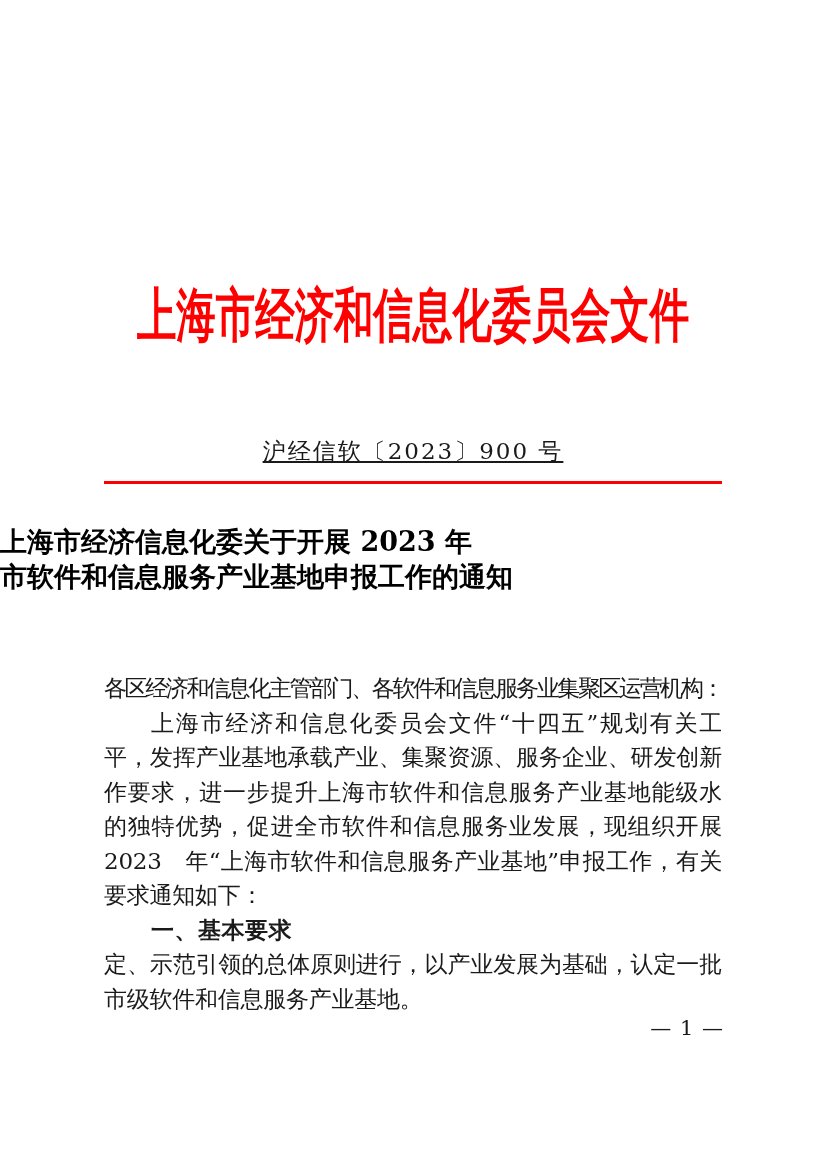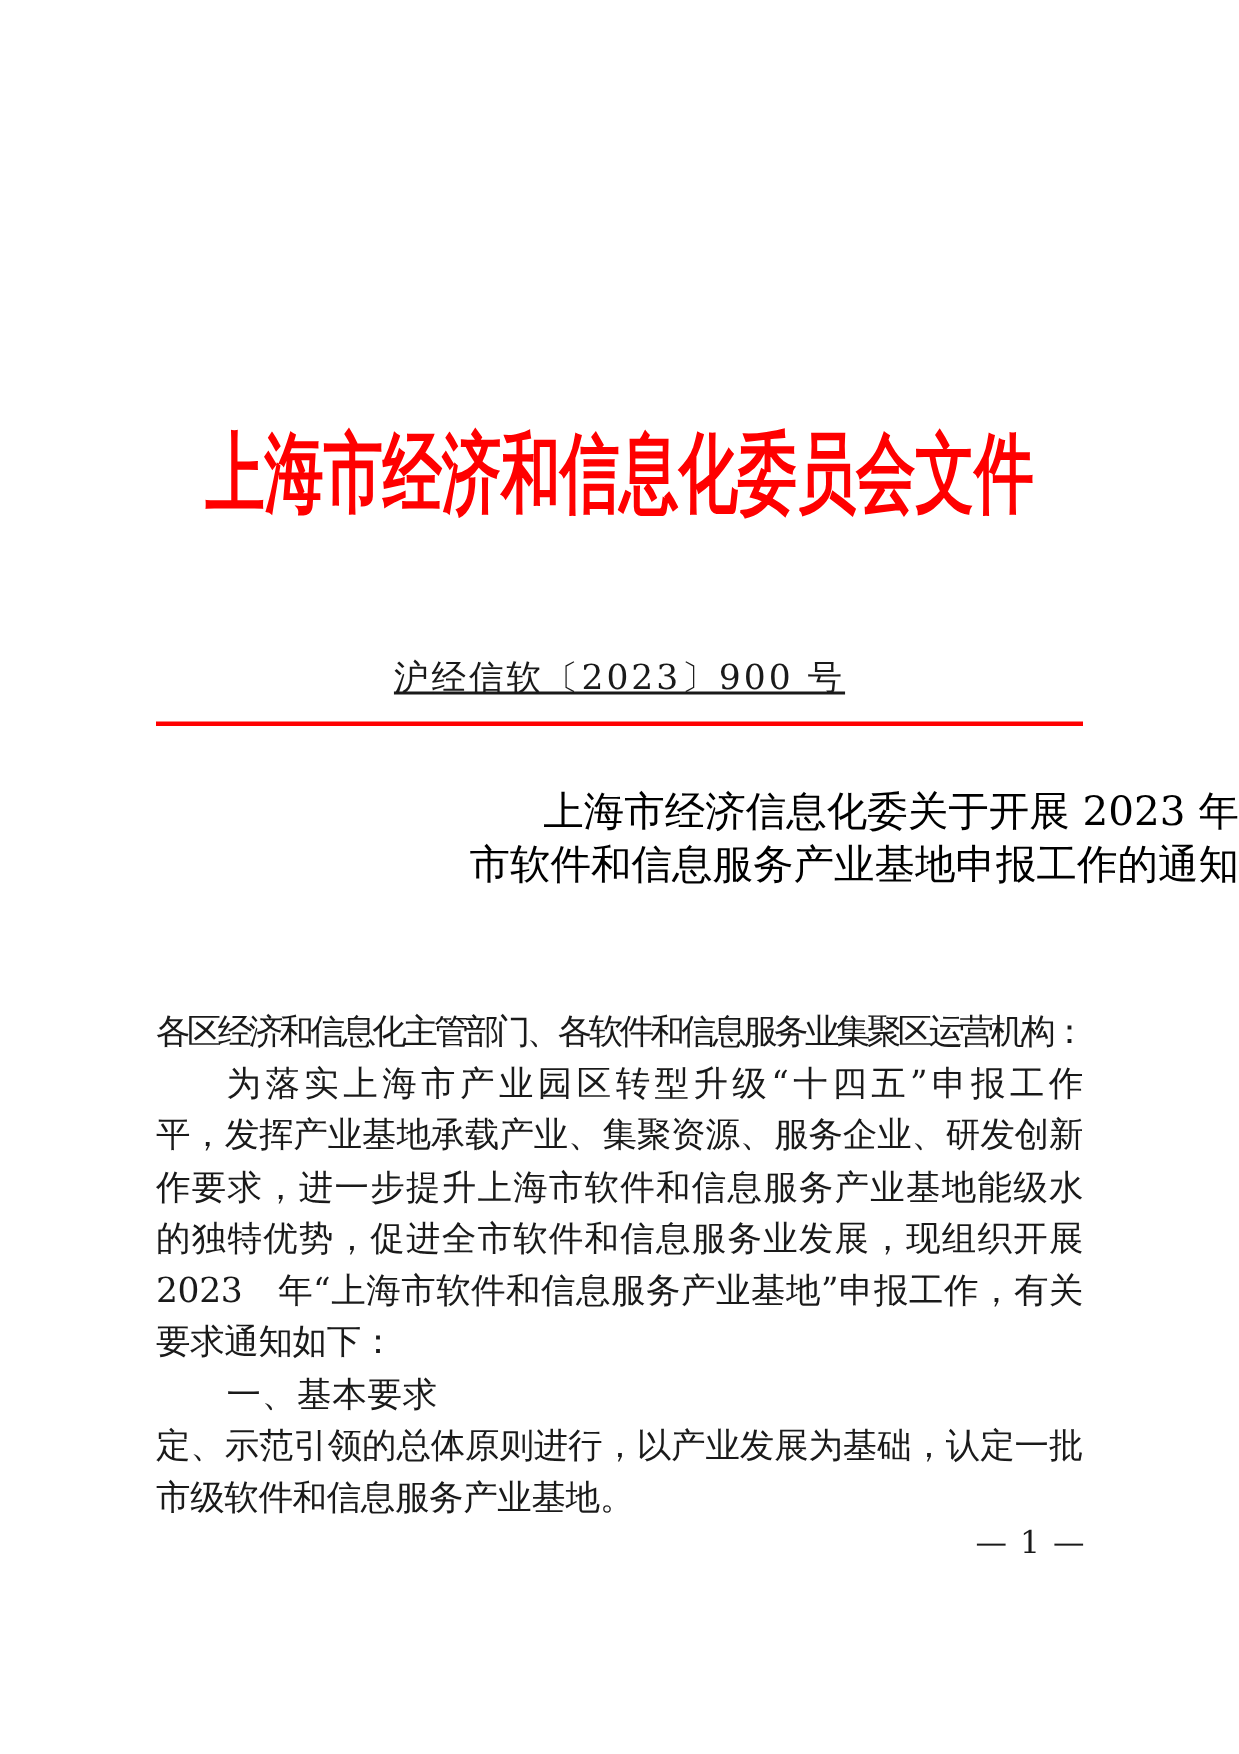--- a/index.html
+++ b/index.html
@@ -51,23 +51,23 @@
     top: 481px;
     left: 104px;
     width: 618px;
     height: 3px;
   }
   .doc-title {
     position: absolute;
     top: 524px;
     left: 0;
     width: 826px;
-    text-align: right;
+    text-align: left;
     font-size: 27px;
-    font-weight: normal;
+    font-weight: bold;
     line-height: 35px;
     color: #000000;
   }
   .doc-body {
     position: absolute;
     top: 630px;
     left: 104px;
     width: 618px;
     font-size: 23px;
     line-height: 34.5px;
@@ -83,21 +83,21 @@
     text-align-last: justify;
   }
   .line.indent {
     text-indent: 47px;
   }
   .line.squeeze {
     letter-spacing: -2.5px;
   }
   .line.heading {
     font-family: "DejaVu Sans", sans-serif;
-    font-weight: normal;
+    font-weight: bold;
     letter-spacing: 0.5px;
   }
   .page-number {
     position: absolute;
     top: 1016px;
     left: 104px;
     width: 620px;
     text-align: right;
     font-size: 21px;
     letter-spacing: 1px;
@@ -117,21 +117,21 @@
 
   <div class="red-line" style="background: rgb(255, 0, 0);"></div>
 
   <div class="doc-title">
     <div>上海市经济信息化委关于开展 2023 年</div>
     <div>市软件和信息服务产业基地申报工作的通知</div>
   </div>
 
   <div class="doc-body">
       <div class="line fill squeeze">各区经济和信息化主管部门、各软件和信息服务业集聚区运营机构：</div>
-      <div class="line fill indent">为落实上海市产业园区转型升级“十四五”申报工作</div>
+      <div class="line fill indent">上海市经济和信息化委员会文件“十四五”规划有关工</div>
       <div class="line fill">平，发挥产业基地承载产业、集聚资源、服务企业、研发创新</div>
       <div class="line fill">作要求，进一步提升上海市软件和信息服务产业基地能级水</div>
       <div class="line fill">的独特优势，促进全市软件和信息服务业发展，现组织开展</div>
       <div class="line fill">2023　年“上海市软件和信息服务产业基地”申报工作，有关</div>
       <div class="line">要求通知如下：</div>
       <div class="line indent heading">一、基本要求</div>
       <div class="line fill">定、示范引领的总体原则进行，以产业发展为基础，认定一批</div>
       <div class="line">市级软件和信息服务产业基地。</div>
     </div>
 

